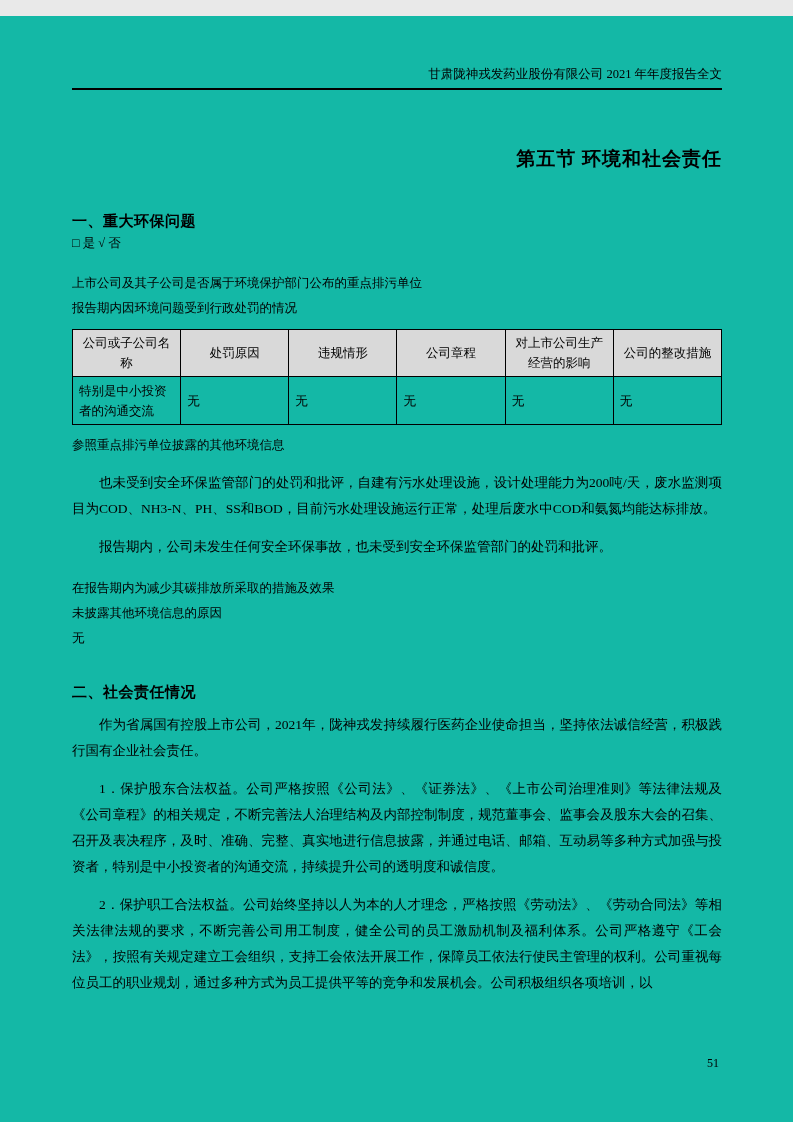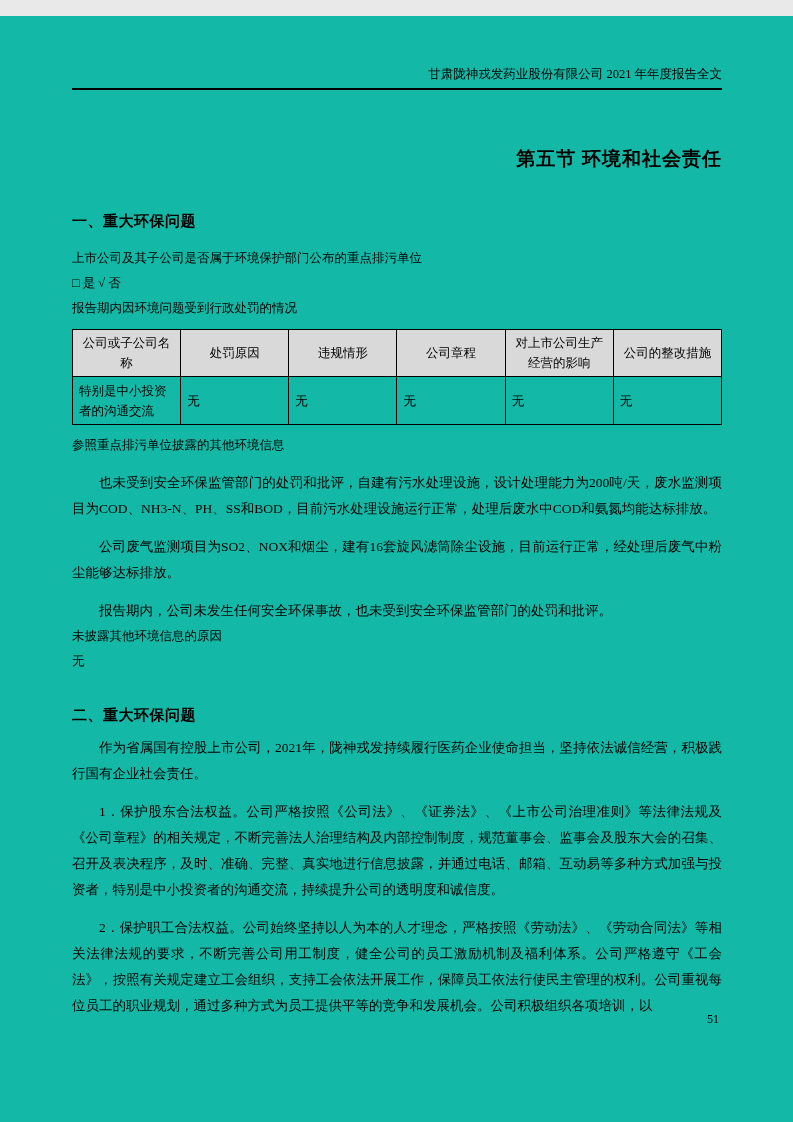--- a/index.html
+++ b/index.html
@@ -72,39 +72,39 @@
   .para {
     margin-top: 12px;
     font-size: 13.5px;
     line-height: 26px;
     text-align: justify;
     text-indent: 2em;
   }
   .para.first-after { margin-top: 10px; }
   .page-number {
     position: absolute;
-    top: 996px;
+    top: 1040px;
     right: 74px;
     font-size: 12px;
   }
 </style>
 </head>
 <body>
 
 <div class="page">
   <div class="content">
 
     <div class="doc-header">甘肃陇神戎发药业股份有限公司 2021 年年度报告全文</div>
 
     <div class="doc-title">第五节 环境和社会责任</div>
 
     <div class="section-heading">一、重大环保问题</div>
 
+    <div class="prompt">□ 是 √ 否</div>
     <div class="prompt first">上市公司及其子公司是否属于环境保护部门公布的重点排污单位</div>
-    <div class="prompt">□ 是 √ 否</div>
     <div class="prompt">报告期内因环境问题受到行政处罚的情况</div>
 
     <table class="penalty-table">
       <thead>
         <tr>
           <th>公司或子公司名称</th>
           <th>处罚原因</th>
           <th>违规情形</th>
           <th>公司章程</th>
           <th>对上市公司生产经营的影响</th>
@@ -119,27 +119,27 @@
           <td>无</td>
           <td>无</td>
           <td>无</td>
         </tr>
       </tbody>
     </table>
 
     <div class="prompt" style="margin-top:8px">参照重点排污单位披露的其他环境信息</div>
 
     <div class="para">也未受到安全环保监管部门的处罚和批评，自建有污水处理设施，设计处理能力为200吨/天，废水监测项目为COD、NH3-N、PH、SS和BOD，目前污水处理设施运行正常，处理后废水中COD和氨氮均能达标排放。</div>
-    <div class="para">公司废气监测项目为SO2、NOX和烟尘，建有16套旋风滤筒除尘设施，目前运行正常，经处理后废气中粉尘能够达标排放。</div>
     <div class="para">报告期内，公司未发生任何安全环保事故，也未受到安全环保监管部门的处罚和批评。</div>
 
+    <div class="prompt" style="margin-top:16px">在报告期内为减少其碳排放所采取的措施及效果</div>
     <div class="prompt">未披露其他环境信息的原因</div>
     <div class="prompt">无</div>
 
-    <div class="section-heading second">二、重大环保问题</div>
+    <div class="section-heading second">二、社会责任情况</div>
 
     <div class="para first-after">作为省属国有控股上市公司，2021年，陇神戎发持续履行医药企业使命担当，坚持依法诚信经营，积极践行国有企业社会责任。</div>
     <div class="para">1．保护股东合法权益。公司严格按照《公司法》、《证券法》、《上市公司治理准则》等法律法规及《公司章程》的相关规定，不断完善法人治理结构及内部控制制度，规范董事会、监事会及股东大会的召集、召开及表决程序，及时、准确、完整、真实地进行信息披露，并通过电话、邮箱、互动易等多种方式加强与投资者，特别是中小投资者的沟通交流，持续提升公司的透明度和诚信度。</div>
     <div class="para">2．保护职工合法权益。公司始终坚持以人为本的人才理念，严格按照《劳动法》、《劳动合同法》等相关法律法规的要求，不断完善公司用工制度，健全公司的员工激励机制及福利体系。公司严格遵守《工会法》，按照有关规定建立工会组织，支持工会依法开展工作，保障员工依法行使民主管理的权利。公司重视每位员工的职业规划，通过多种方式为员工提供平等的竞争和发展机会。公司积极组织各项培训，以</div>
 
   </div>
 
   <div class="page-number">51</div>
 </div>
 

